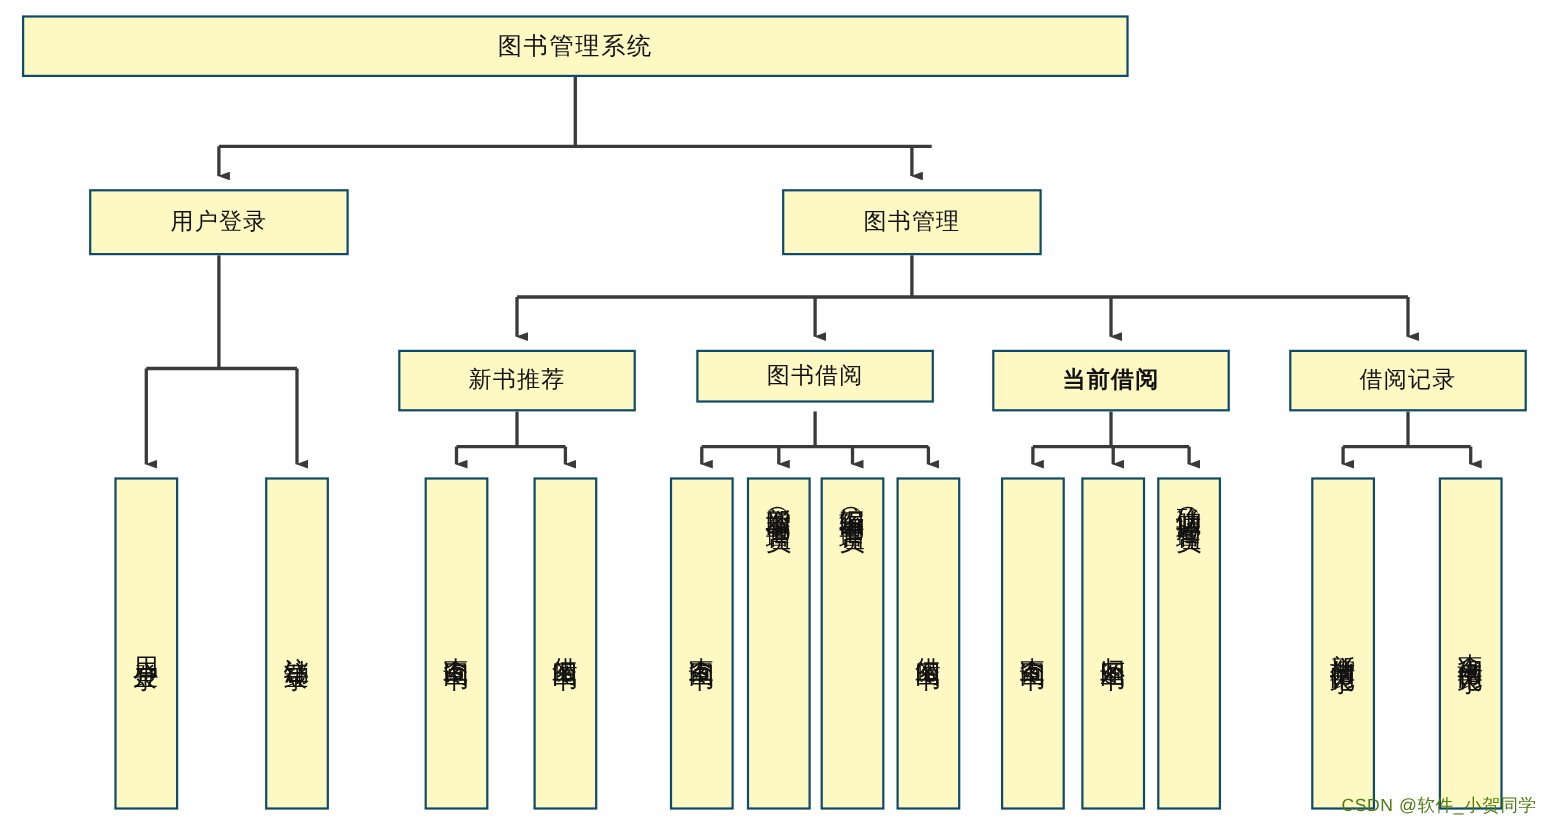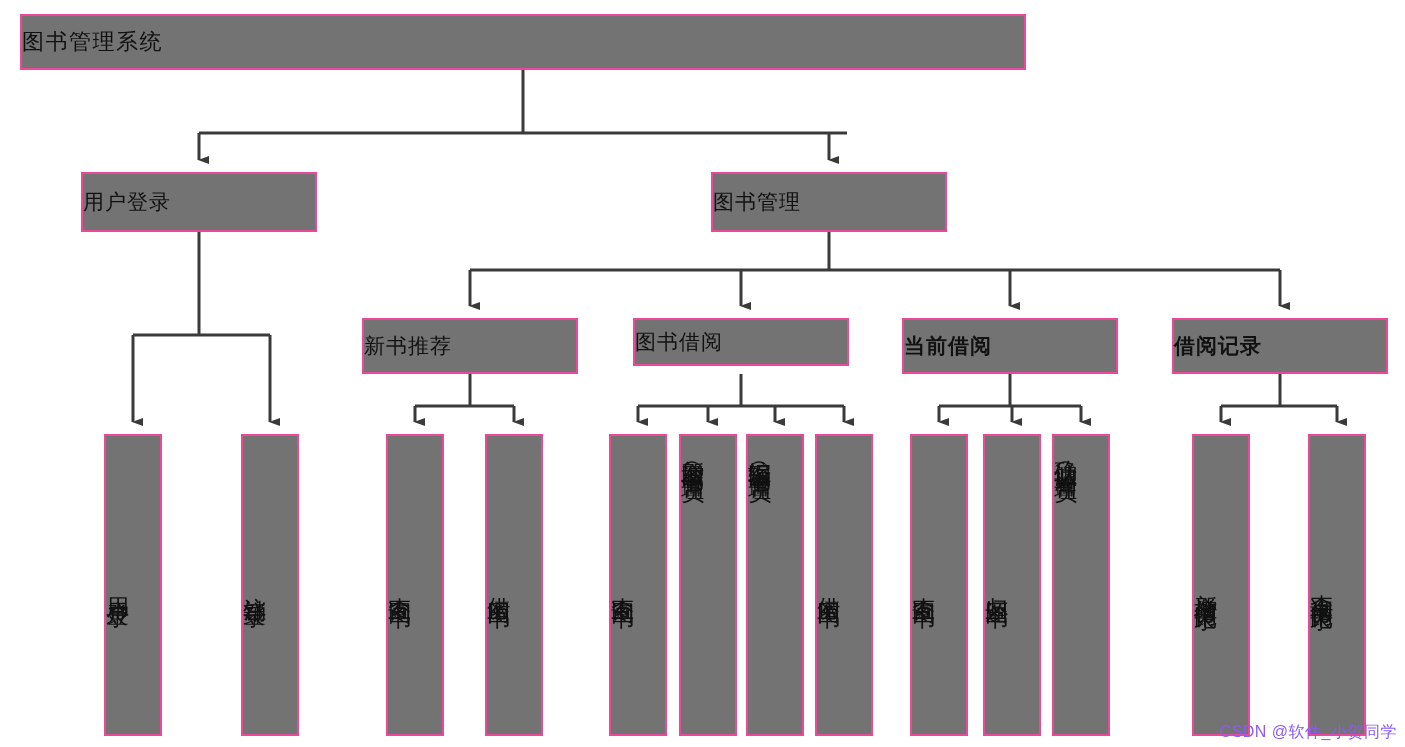--- a/index.html
+++ b/index.html
@@ -21,25 +21,25 @@
     position: absolute;
     left: 0;
     top: 0;
     width: 1405px;
     height: 747px;
     pointer-events: none;
   }
   .node {
     position: absolute;
     box-sizing: border-box;
-    border: 2px solid #ec4899;
-    background: #737373;
+    border: 2px solid #0c4a6e;
+    background: #fef9c3;
     display: flex;
     align-items: center;
-    justify-content: flex-start;
+    justify-content: center;
     color: #111111;
   }
   .node-label {
     display: block;
     text-align: center;
     line-height: 1.22;
     white-space: nowrap;
   }
   
   .node.h .node-label {
@@ -66,21 +66,21 @@
   
   .node.v.center {
     align-items: center;
     padding-top: 0;
   }
   #watermark {
     position: absolute;
     right: 8px;
     bottom: 4px;
     font-size: 16px;
-    color: #8b5cf6;
+    color: #4d7c0f;
     letter-spacing: 0.5px;
     white-space: nowrap;
   }
 </style>
 </head>
 <body>
 
 <div id="diagram-root">
 
   <svg id="edge-layer" viewBox="0 0 1405 747" xmlns="http://www.w3.org/2000/svg">
@@ -146,21 +146,21 @@
 
   <div class="node h" style="left:362px;top:318px;width:216px;height:56px;">
     <span class="node-label">新书推荐</span>
   </div>
   <div class="node h" style="left:633px;top:318px;width:216px;height:48px;">
     <span class="node-label">图书借阅</span>
   </div>
   <div class="node h" style="left:902px;top:318px;width:216px;height:56px;font-weight:bold;">
     <span class="node-label">当前借阅</span>
   </div>
-  <div class="node h" style="left:1172px;top:318px;width:216px;height:56px;font-weight:bold;">
+  <div class="node h" style="left:1172px;top:318px;width:216px;height:56px;">
     <span class="node-label">借阅记录</span>
   </div>
 
   <div class="node v center" style="left:104px;top:434px;width:58px;height:302px;">
     <span class="node-label">用户登录</span>
   </div>
   <div class="node v center" style="left:241px;top:434px;width:58px;height:302px;">
     <span class="node-label">注销登录</span>
   </div>
   <div class="node v center" style="left:386px;top:434px;width:58px;height:302px;">

